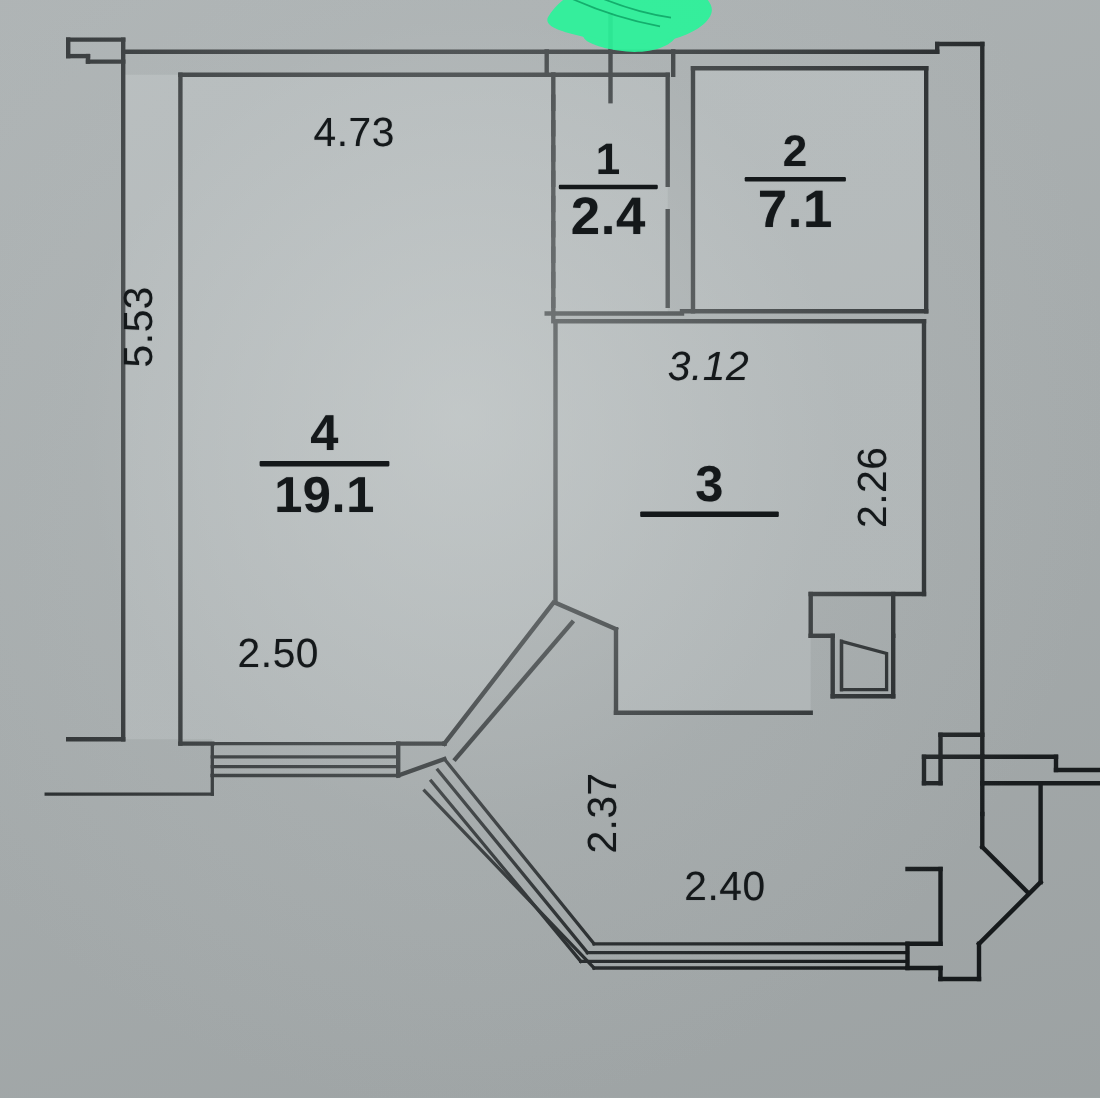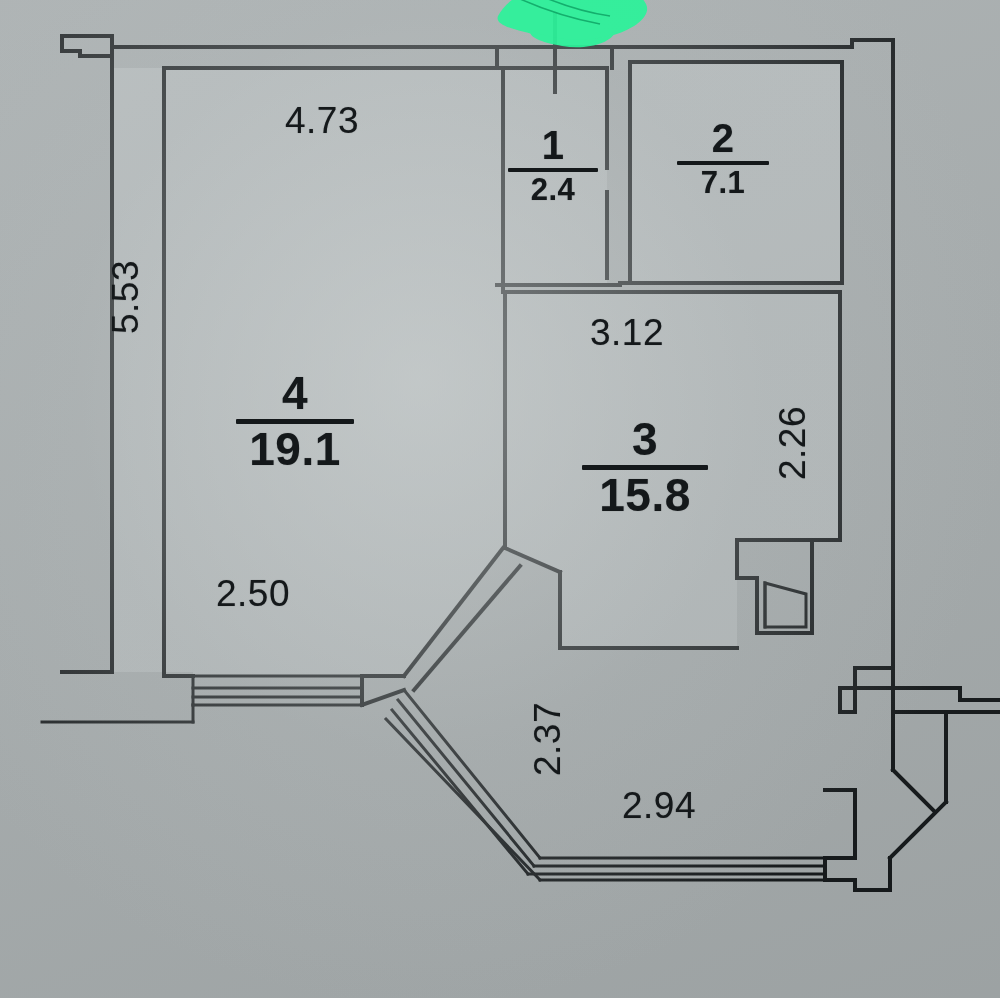--- a/index.html
+++ b/index.html
@@ -67,21 +67,21 @@
     background: #14181a;
     margin: 1px 0 2px 0;
     border-radius: 1px;
   }
   .room-tag .area {
     font-size: 46px;
     font-weight: 700;
     padding: 0 2px;
   }
   .room-tag.small .num { font-size: 40px; }
-  .room-tag.small .area { font-size: 31px; }
+  .room-tag.small .area { font-size: 48px; }
   .room-tag.small .rule { height: 4px; }
 
   #highlight-mark {
     position: absolute;
     pointer-events: none;
   }
 </style>
 </head>
 <body>
 
@@ -282,29 +282,28 @@
     <span class="rule"></span>
     <span class="area">2.4</span>
   </div>
 
   <div class="lbl room-tag small" style="left:677px; top:118px; width:92px;">
     <span class="num">2</span>
     <span class="rule"></span>
     <span class="area">7.1</span>
   </div>
 
-  <div class="lbl dim" style="left:590px; top:312px;">3.12</div>
+  <div class="lbl dim" style="left:607px; top:312px;font-style:italic;">3.12</div>
 
   <div class="lbl dim dim-v" style="left:793px; top:422px; width:130px; text-align:center; margin-left:-65px;">2.26</div>
 
   <div class="lbl room-tag" style="left:582px; top:416px; width:126px;">
     <span class="num">3</span>
     <span class="rule"></span>
-    <span class="area">15.8</span>
   </div>
 
   <div class="lbl dim" style="left:216px; top:573px;">2.50</div>
 
   <div class="lbl dim dim-v" style="left:548px; top:718px; width:130px; text-align:center; margin-left:-65px;">2.37</div>
 
-  <div class="lbl dim" style="left:622px; top:785px;">2.94</div>
+  <div class="lbl dim" style="left:622px; top:785px;">2.40</div>
 
 </div>
 
 </body></html>

